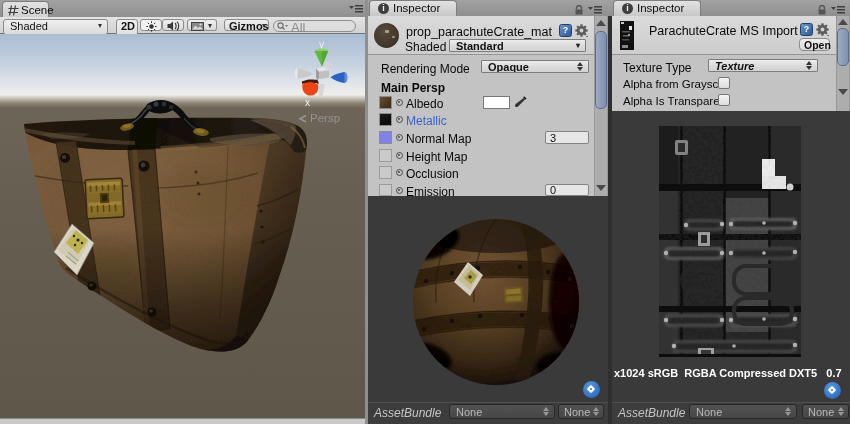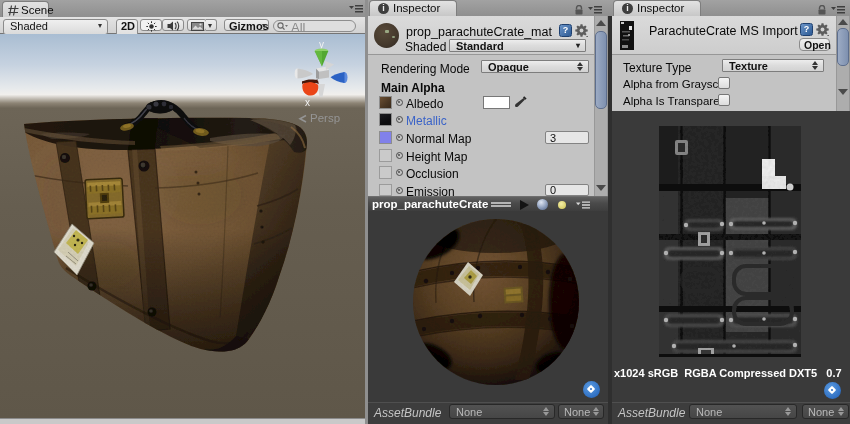--- a/index.html
+++ b/index.html
@@ -305,21 +305,21 @@
           <circle cx="6.5" cy="6.5" r="1.9" fill="#d2d2d2"></circle>
           <path d="M11,12 l2.4,0 l-1.2,1.6 Z" fill="#5d5d5d"></path>
         </svg></div>
 
   <div class="abs body-bg" style="left:0;top:55px;width:240px;height:141px;"></div>
   <span class="abs lbl" style="left:13px;top:62px;">Rendering Mode</span>
   <div class="abs dd" style="left:113px;top:60px;width:108px;height:13px;">
     <span class="abs" style="left:6px;top:0px;">Opaque</span>
     <span class="abs updn" style="right:4px;top:0px;"></span>
   </div>
-  <span class="abs lbl" style="left:13px;top:81px;font-weight:bold;">Main Alpha</span>
+  <span class="abs lbl" style="left:13px;top:81px;font-weight:bold;">Main Persp</span>
 
   <div class="abs" style="left:11px;top:96px;width:13px;height:13px;background:linear-gradient(135deg,#6b4f33,#4a3622 60%,#3a2a1a);border:1px solid #8d8d8d;box-sizing:border-box;"></div>
   <div class="abs radio" style="left:28px;top:99px;"></div>
   <span class="abs lbl" style="left:38px;top:97px;">Albedo</span>
   <div class="abs" style="left:115px;top:96px;width:27px;height:13px;background:#fff;border:1px solid #777;box-sizing:border-box;"></div>
   <svg class="abs" style="left:146px;top:95px;" width="14" height="15" viewBox="0 0 14 15">
     <path d="M10.2,1.2 L12.6,3.6 L11.4,4.8 L9,2.4 Z" fill="#222"></path>
     <path d="M9.6,3 L11,4.4 L4,11.4 C3.2,12.2 1.9,12.2 1.4,11.7 C0.9,11.2 0.9,9.9 1.7,9.1 Z" fill="#333"></path>
   </svg>
   <div class="abs" style="left:11px;top:113px;width:13px;height:13px;background:linear-gradient(160deg,#1c1c20,#0c0c0e 70%);border:1px solid #8d8d8d;box-sizing:border-box;"></div>
@@ -342,35 +342,20 @@
   <span class="abs lbl" style="left:38px;top:185px;">Emission</span>
   <div class="abs fld" style="left:177px;top:184px;width:44px;height:12px;">
         <span class="abs" style="left:4px;top:-1px;">0</span>
       </div>
 
   <div class="abs sb" style="left:226px;top:16px;width:14px;height:180px;"></div>
   <div class="abs sbarrow" style="left:228px;top:20px;border-width:0 5px 6px 5px;border-bottom-color:#4a4a4a;"></div>
   <div class="abs sbthumb" style="left:227px;top:31px;width:12px;height:78px;"></div>
   <div class="abs sbarrow" style="left:228px;top:185px;border-width:6px 5px 0 5px;border-top-color:#4a4a4a;"></div>
 
-  <div class="abs pvhdr" style="left:0;top:196px;width:240px;height:15px;">
-    <span class="abs" style="left:4px;top:0.5px;">prop_parachuteCrate</span>
-    <svg class="abs" style="left:123px;top:5px;" width="20" height="5" viewBox="0 0 20 5">
-      <path d="M0,1 H20 M0,4 H20" stroke="#d8d8d8" stroke-width="1.3"></path>
-        </svg>
-    <div class="abs" style="left:152px;top:2.5px;width:0;height:0;border-style:solid;border-color:transparent;border-width:5px 0 5px 9px;border-left-color:#141414;"></div>
-    <div class="abs" style="left:169px;top:2px;width:11px;height:11px;border-radius:50%;background:radial-gradient(circle at 38% 30%,#dfe6f2,#8b9cba 55%,#4d5e7e);"></div>
-    <div class="abs" style="left:190px;top:3.5px;width:8px;height:8px;border-radius:50%;background:radial-gradient(circle at 40% 35%,#f4eea8,#d8cf6a 70%,#a89f44);"></div>
-    <svg class="abs" style="left:208px;top:4px;" width="14" height="9" viewBox="0 0 14 9">
-      <path d="M0,1.5 L4.5,1.5 L2.2,4.2 Z" fill="#d8d8d8"></path>
-      <g stroke="#d8d8d8" stroke-width="1.3">
-            <path d="M6,1.2 H14 M6,4 H14 M6,6.8 H14"></path>
-          </g>
-    </svg>
-  </div>
 
   <div class="abs pvarea" style="left:0;top:211px;width:240px;height:191px;"></div>
   <div class="abs" id="sphere-holder" style="left:0;top:211px;width:240px;height:191px;overflow:hidden;"><svg width="240" height="191" viewBox="0 0 240 191">
 <defs>
 <radialGradient id="gS" cx="0.42" cy="0.32" r="0.75">
  <stop offset="0" stop-color="#795837"></stop>
               <stop offset="0.4" stop-color="#5e4426"></stop>
  <stop offset="0.7" stop-color="#3e2b18"></stop>
               <stop offset="0.9" stop-color="#1c120a"></stop>
  <stop offset="1" stop-color="#0e0906"></stop>
@@ -481,21 +466,21 @@
   <div class="abs" style="left:204px;top:22px;"><svg width="13" height="13" viewBox="0 0 13 13">
           <path d="M5.2,2.1 L5.5,0.3 L7.5,0.3 L7.8,2.1 L8.7,2.5 L10.2,1.4 L11.6,2.8 L10.5,4.3 L10.9,5.2 L12.7,5.5 L12.7,7.5 L10.9,7.8 L10.5,8.7 L11.6,10.2 L10.2,11.6 L8.7,10.5 L7.8,10.9 L7.5,12.7 L5.5,12.7 L5.2,10.9 L4.3,10.5 L2.8,11.6 L1.4,10.2 L2.5,8.7 L2.1,7.8 L0.3,7.5 L0.3,5.5 L2.1,5.2 L2.5,4.3 L1.4,2.8 L2.8,1.4 L4.3,2.5 Z" fill="#5d5d5d"></path>
           <circle cx="6.5" cy="6.5" r="1.9" fill="#d2d2d2"></circle>
           <path d="M11,12 l2.4,0 l-1.2,1.6 Z" fill="#5d5d5d"></path>
         </svg></div>
   <div class="abs btn" style="left:187px;top:38px;width:31px;height:13px;border-radius:4px;">
         <span class="abs" style="left:4px;top:0px;font-weight:bold;font-size:10.5px;">Open</span>
       </div>
   <div class="abs body-bg" style="left:0;top:55px;width:238px;height:56px;"></div>
   <span class="abs lbl" style="left:11px;top:61px;">Texture Type</span>
-  <div class="abs dd" style="left:110px;top:59px;width:102px;height:13px;">
+  <div class="abs dd" style="left:96px;top:59px;width:110px;height:13px;font-style:italic;">
     <span class="abs" style="left:6px;top:0px;">Texture</span>
     <span class="abs updn" style="right:4px;top:0px;"></span>
   </div>
   <span class="abs lbl" style="left:11px;top:78px;width:95px;overflow:hidden;font-size:11.5px;">Alpha from Grayscal</span>
   <div class="abs cb" style="left:106px;top:77px;width:12px;height:12px;"></div>
   <span class="abs lbl" style="left:11px;top:95px;width:95px;overflow:hidden;font-size:11.5px;">Alpha Is Transparen</span>
   <div class="abs cb" style="left:106px;top:94px;width:12px;height:12px;"></div>
 
   <div class="abs sb" style="left:224px;top:16px;width:14px;height:95px;"></div>
   <div class="abs sbarrow" style="left:226px;top:19px;border-width:0 5px 6px 5px;border-bottom-color:#4a4a4a;"></div>

